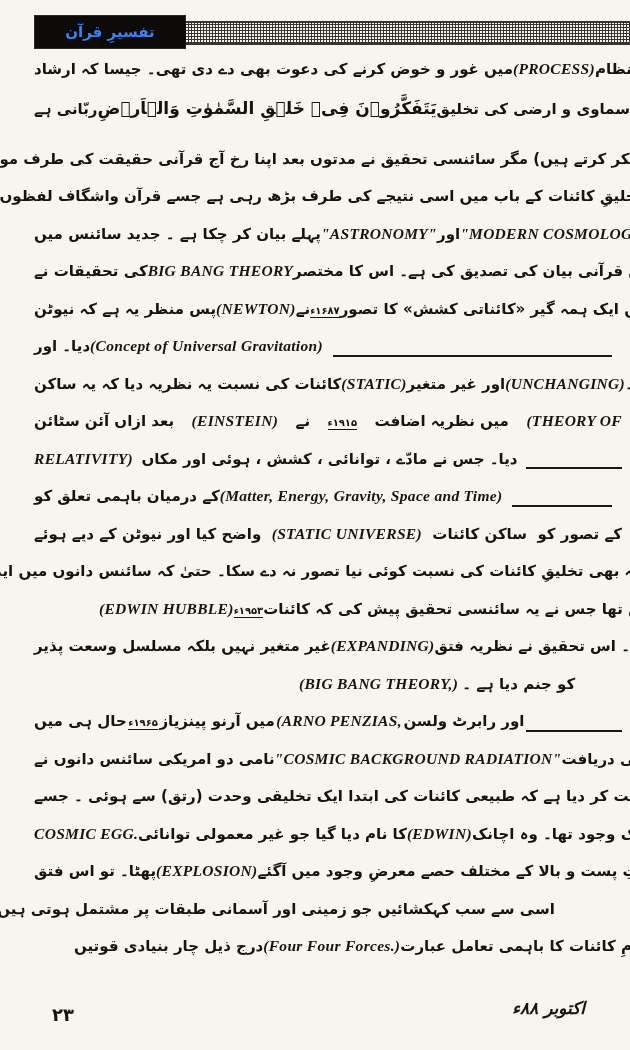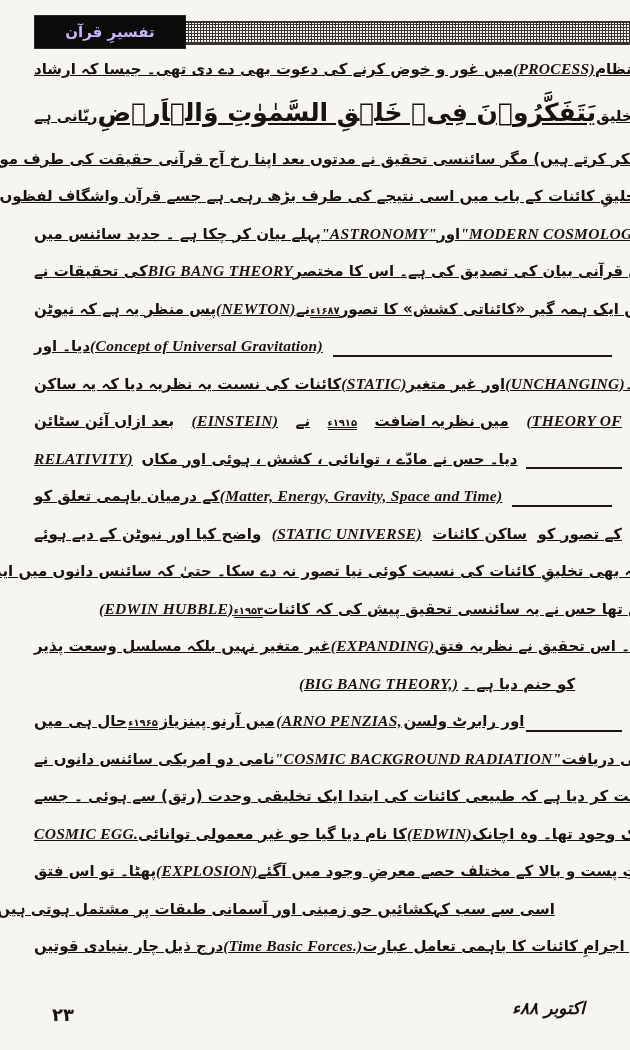--- a/index.html
+++ b/index.html
@@ -8,55 +8,55 @@
     background:#f7f5ef;
     font-family:"DejaVu Sans",sans-serif;color:#171310;
   }
   
   .hdr-box{
     position:absolute;left:35px;top:16px;width:150px;height:32px;
     background:#0d0b09;display:flex;align-items:center;justify-content:center;
     box-shadow:0 0 0 1px #2a2a2a;
   }
   .hdr-box .lbl{
-    color:#c4b5fd;font-size:15px;font-weight:700;direction:rtl;
+    color:#3b82f6;font-size:15px;font-weight:700;direction:rtl;
     letter-spacing:1px;white-space:nowrap;
   }
   .hdr-band{
     position:absolute;left:185px;right:0;top:21px;height:20px;
     background:
       repeating-linear-gradient(90deg,#161310 0 1px,transparent 1px 3px),
       repeating-linear-gradient(0deg,#161310 0 1px,transparent 1px 3px);
     border-top:2px solid #161310;border-bottom:2px solid #161310;
     opacity:.85;
   }
   
   .page-body{
     position:absolute;left:34px;right:8px;top:60px;
   }
   .line{
     display:flex;justify-content:space-between;align-items:baseline;
-    min-height:37.5px;position:relative;text-decoration:underline;
+    min-height:37.5px;position:relative;
   }
   .line.single{justify-content:center;}
   .l-verse{min-height:52px;}
   .l-indent-md{margin-left:65px;}
   .l-indent-big{margin-left:265px;justify-content:flex-start;gap:4px;}
   .l-partial{margin-left:22px;margin-right:126px;justify-content:flex-start;}
-  .l-indent-sm{}
+  .l-indent-sm{margin-left:40px;}
   .seg{white-space:nowrap;}
   .ur{
     direction:rtl;unicode-bidi:isolate;
     font-family:"DejaVu Sans",sans-serif;
     font-weight:700;font-size:15px;
   }
   .ar{
     direction:rtl;unicode-bidi:isolate;
     font-family:"DejaVu Sans",sans-serif;
-    font-weight:700;font-size:25px;
+    font-weight:700;font-size:17px;
   }
   .en{
     direction:ltr;unicode-bidi:isolate;
     font-family:"Liberation Serif","DejaVu Serif",serif;
     font-style:italic;font-weight:600;font-size:15.5px;
     letter-spacing:.3px;
   }
   .year{
     direction:rtl;unicode-bidi:isolate;
     font-weight:700;font-size:10px;
@@ -200,19 +200,19 @@
     <div class="line l-full">
       <span class="seg ur">پھٹا۔ تو اس فتق</span>
       <span class="seg en">(EXPLOSION)</span>
       <span class="seg ur">سے کائناتِ پست و بالا کے مختلف حصے معرضِ وجود میں آگئے</span>
     </div>
     <div class="line l-partial single">
       <span class="seg ur">اسی سے سب کہکشائیں جو زمینی اور آسمانی طبقات پر مشتمل ہوتی ہیں</span>
     </div>
     <div class="line l-indent-sm">
       <span class="seg ur">درج ذیل چار بنیادی قوتیں</span>
-      <span class="seg en">(Time Basic Forces.)</span>
+      <span class="seg en">(Four Four Forces.)</span>
       <span class="seg ur">جن سے اجرامِ کائنات کا باہمی تعامل عبارت</span>
     </div>
   </div>
 
 <div class="footer-issue">اکتوبر ۸۸ء</div>
 <div class="footer-page">۲۳</div>
 
 </body></html>

